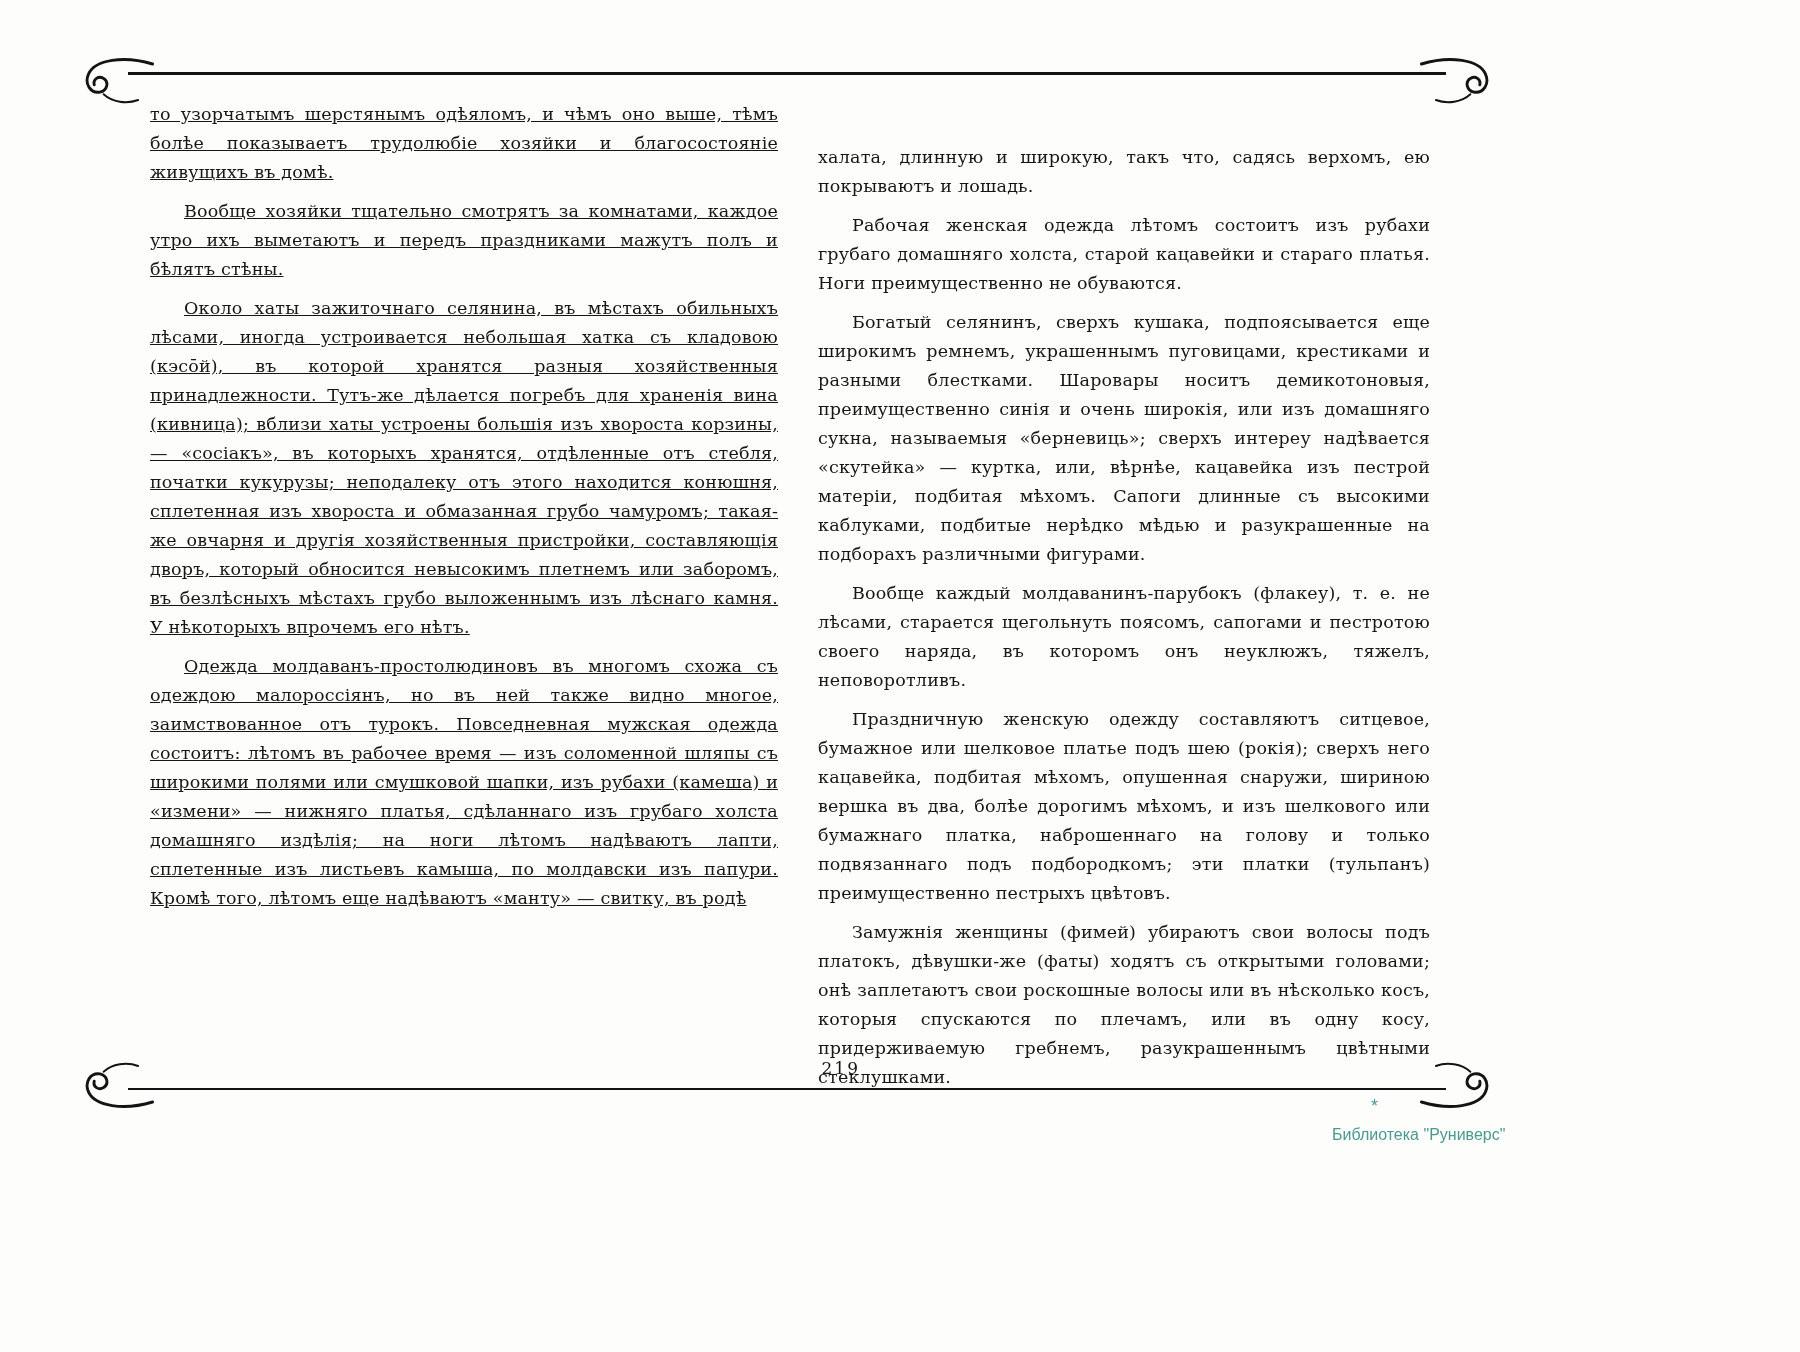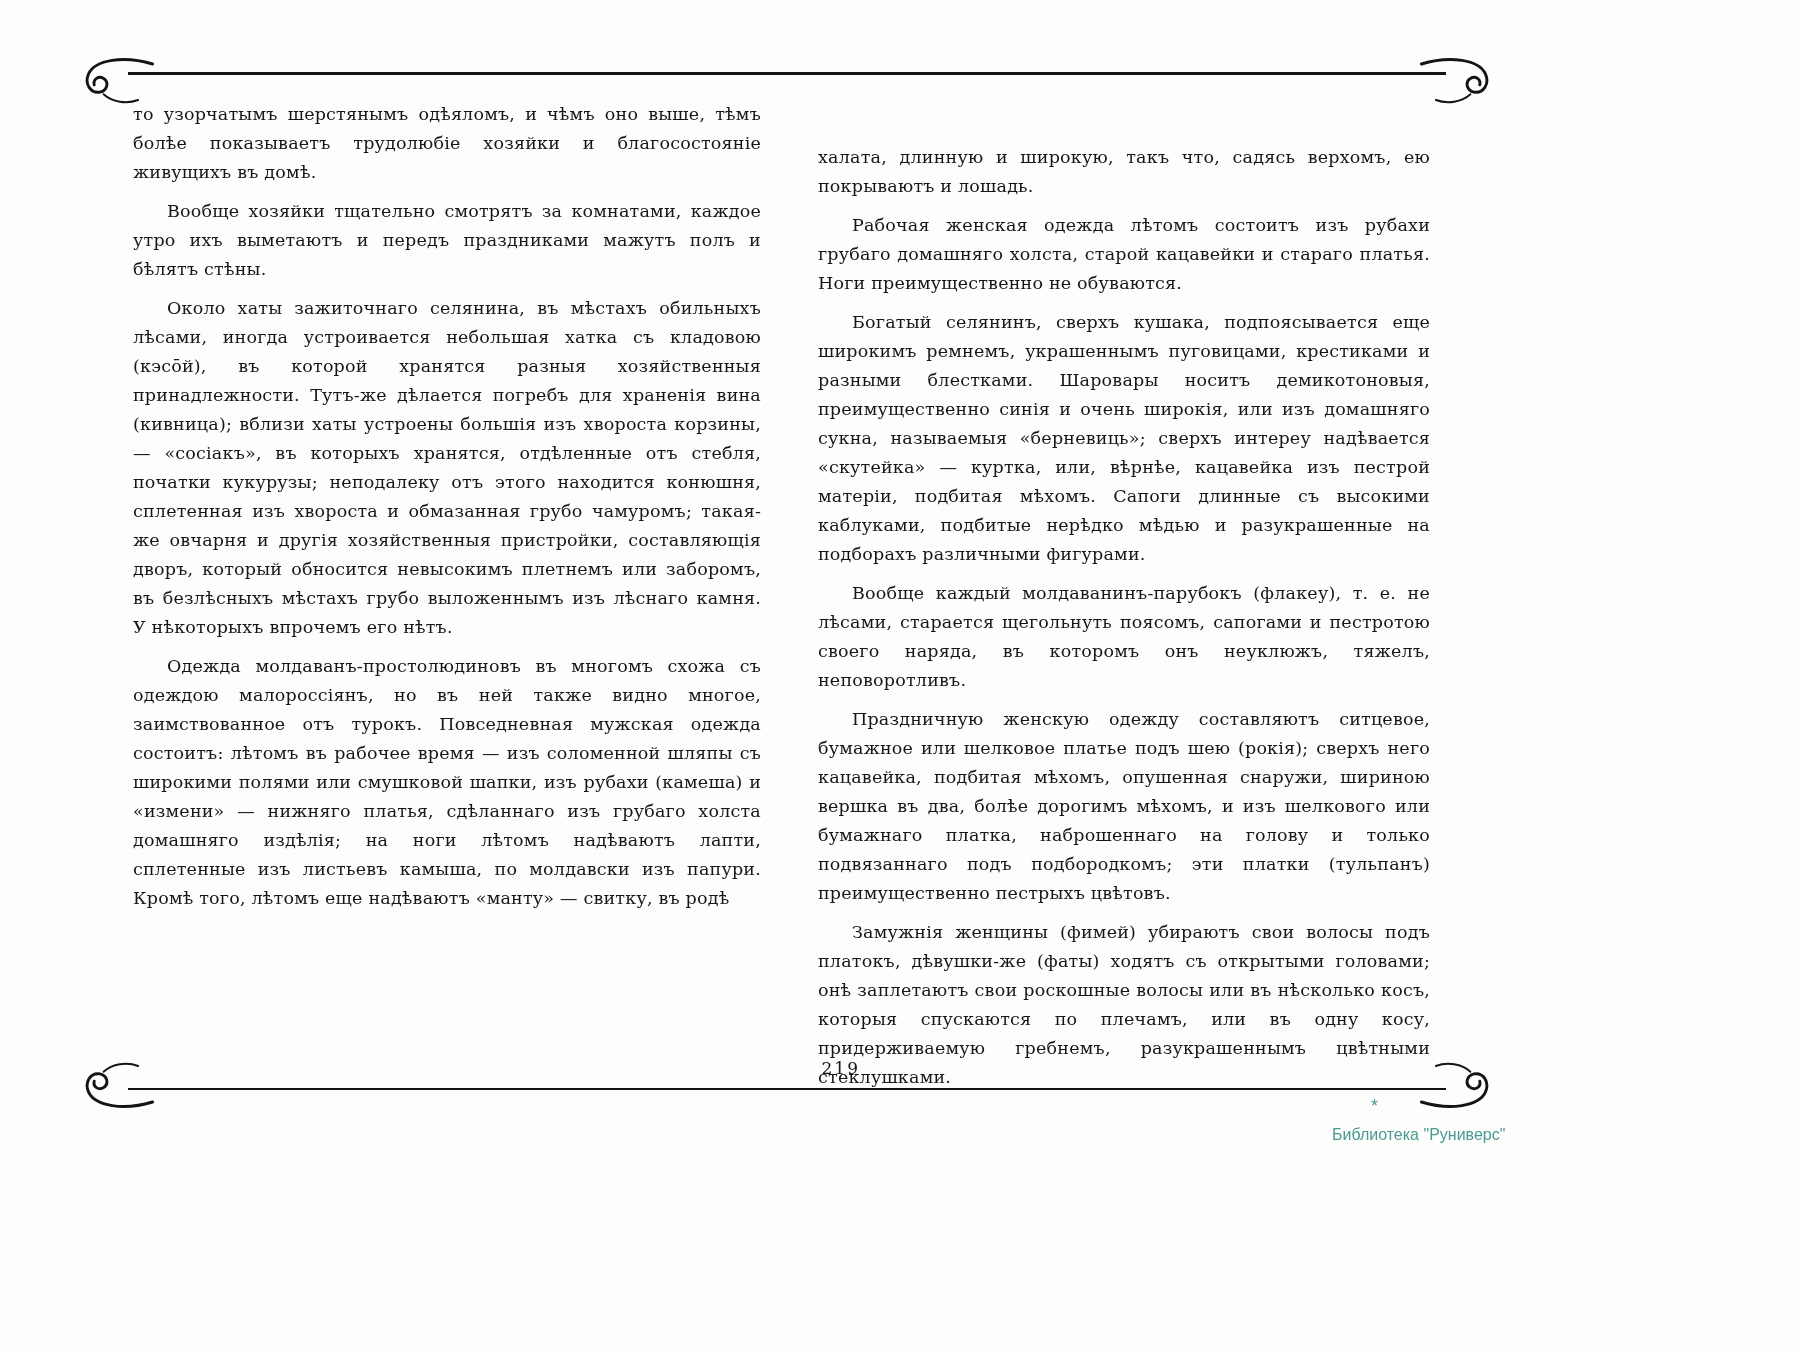--- a/index.html
+++ b/index.html
@@ -29,21 +29,21 @@
   .fl-bl { left: 82px; top: 1058px; transform: scaleY(-1); }
   .fl-br { left: 1420px; top: 1058px; transform: scale(-1,-1); }
   .column {
     position: absolute;
     top: 100px;
     text-align: justify;
     font-size: 17.5px;
     line-height: 29px;
     letter-spacing: 0.2px;
   }
-  .col-left  { left: 133px; width: 628px; }
+  .col-left  { left: 150px; width: 628px; text-decoration: underline; }
   .col-right { left: 818px; width: 612px; margin-top: 43px; }
   .column p {
     margin: 0;
     margin-top: 10px;
     text-indent: 34px;
   }
   .column p:first-child {
     margin-top: 0;
     text-indent: 0;
   }

